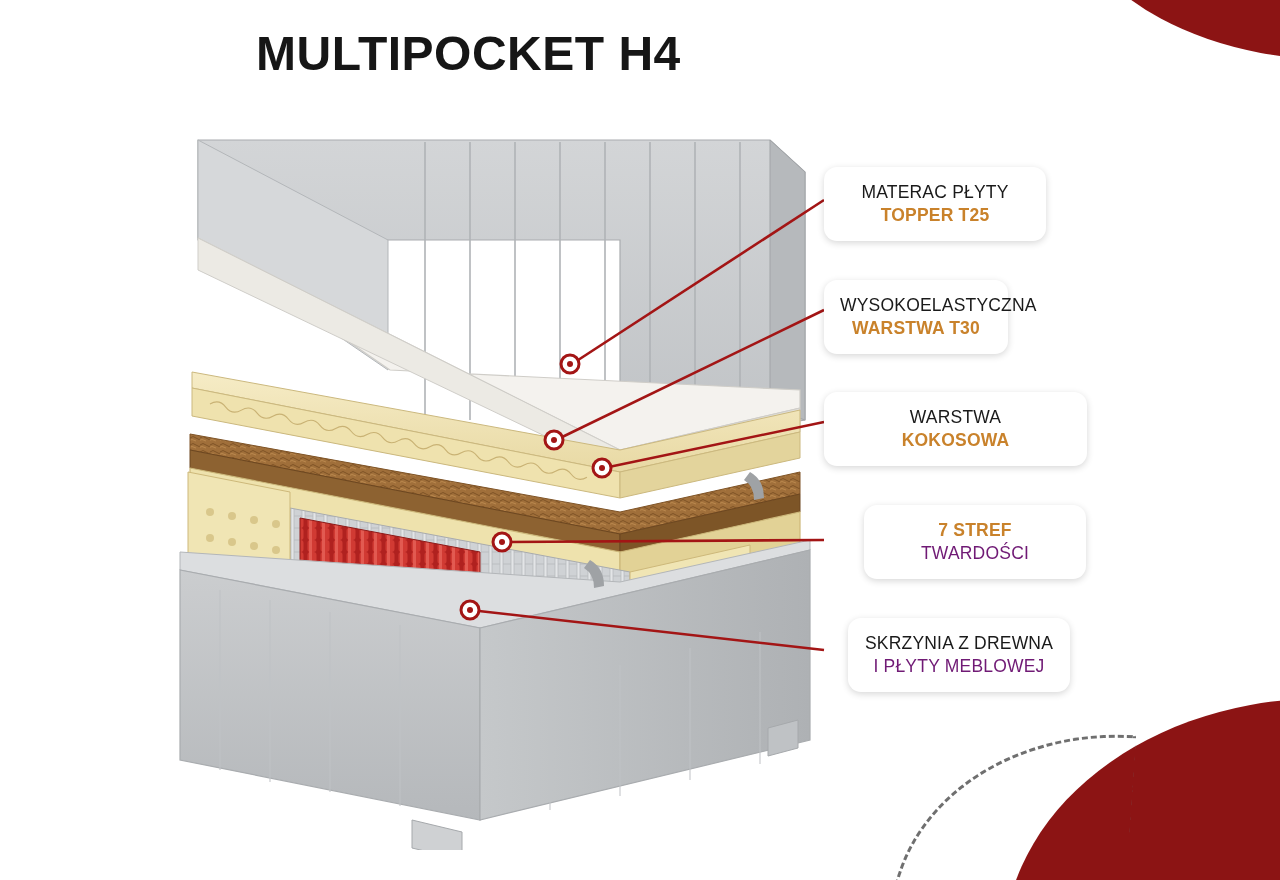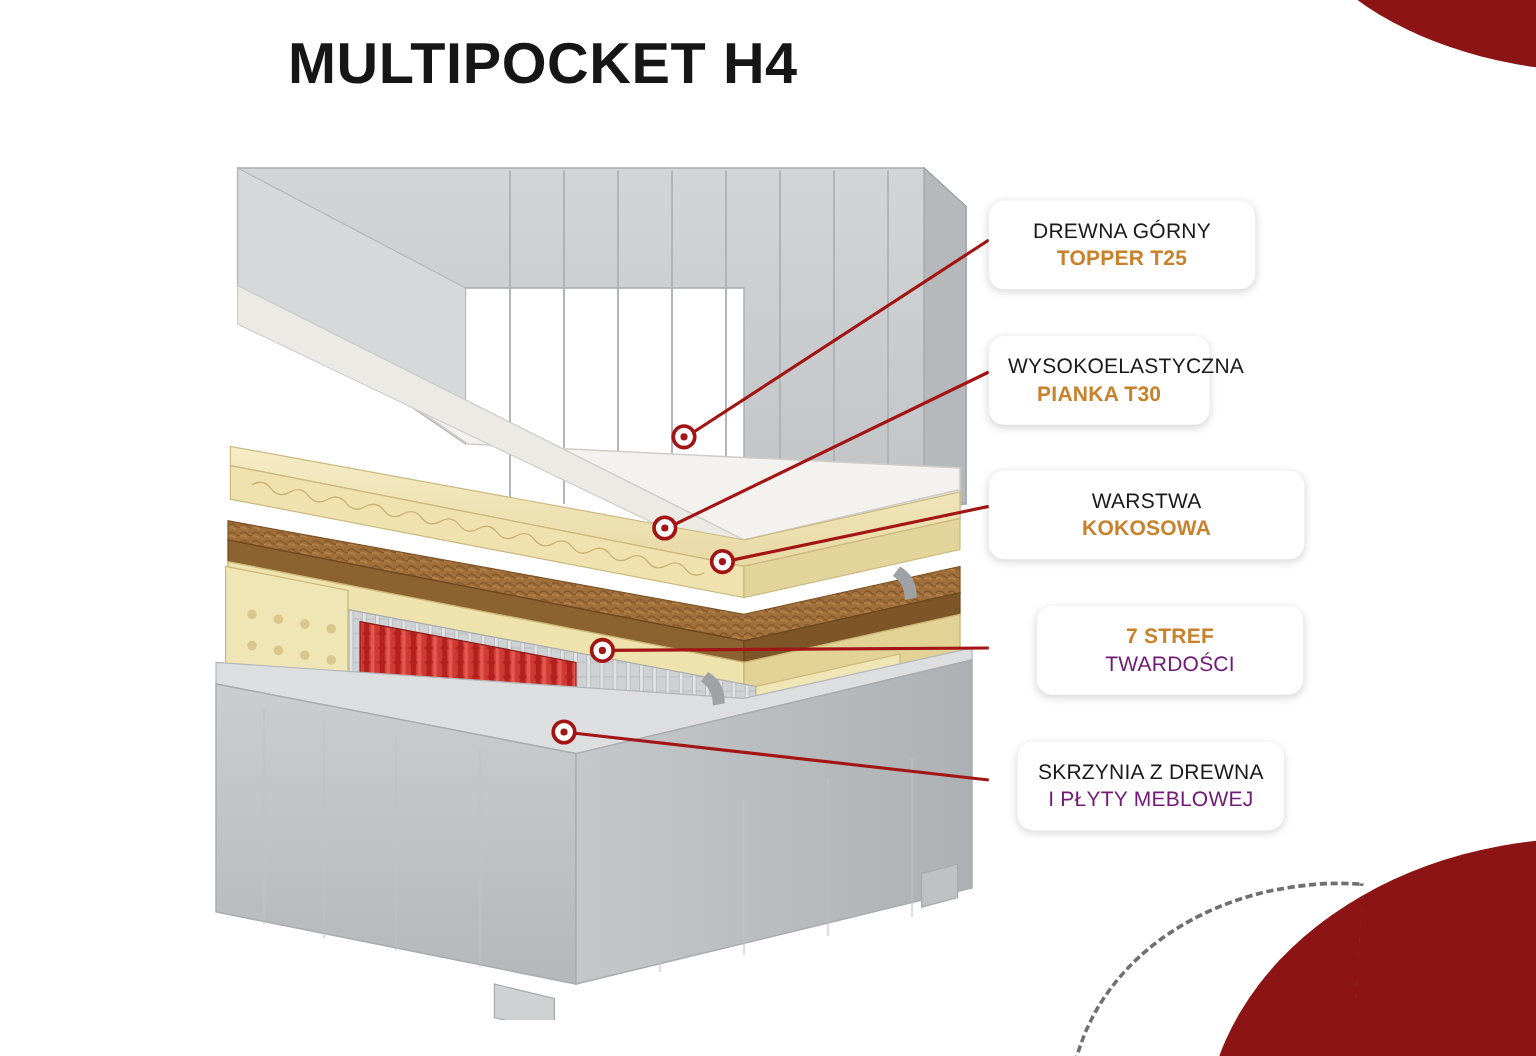--- a/index.html
+++ b/index.html
@@ -65,21 +65,21 @@
     background: linear-gradient(180deg, #d9b14b 0%, #b8862c 45%, #e3c776 70%, #a8761f 100%);
     -webkit-background-clip: text;
     background-clip: text;
     color: #bd9038;
     -webkit-text-fill-color: transparent;
   }
   .title-rest {
     font-size: 48px;
     font-weight: bold;
     color: #161616;
-    margin-left: 2px;
+    margin-left: 18px;
     letter-spacing: 0.5px;
   }
 
   
   .illustration {
     position: absolute;
     left: 150px;
     top: 120px;
     width: 700px;
     height: 730px;
@@ -264,27 +264,27 @@
     <circle cx="602" cy="468" r="9" fill="#ffffff" stroke="#a31515" stroke-width="3"></circle>
     <circle cx="602" cy="468" r="3" fill="#a31515"></circle>
     <circle cx="502" cy="542" r="9" fill="#ffffff" stroke="#a31515" stroke-width="3"></circle>
     <circle cx="502" cy="542" r="3" fill="#a31515"></circle>
     <circle cx="470" cy="610" r="9" fill="#ffffff" stroke="#a31515" stroke-width="3"></circle>
     <circle cx="470" cy="610" r="3" fill="#a31515"></circle>
   </g>
 </svg>
 
 <div class="callout c1">
-  <span class="line1">DREWNA GÓRNY</span>
+  <span class="line1">MATERAC PŁYTY</span>
   <span class="line2 accent">TOPPER T25</span>
 </div>
 
 <div class="callout c2">
   <span class="line1">WYSOKOELASTYCZNA</span>
-  <span class="line2 accent">PIANKA T30</span>
+  <span class="line2 accent">WARSTWA T30</span>
 </div>
 
 <div class="callout c3">
   <span class="line1">WARSTWA</span>
   <span class="line2 accent">KOKOSOWA</span>
 </div>
 
 <div class="callout c4">
   <span class="line1 accent">7 STREF</span>
   <span class="line2">TWARDOŚCI</span>

